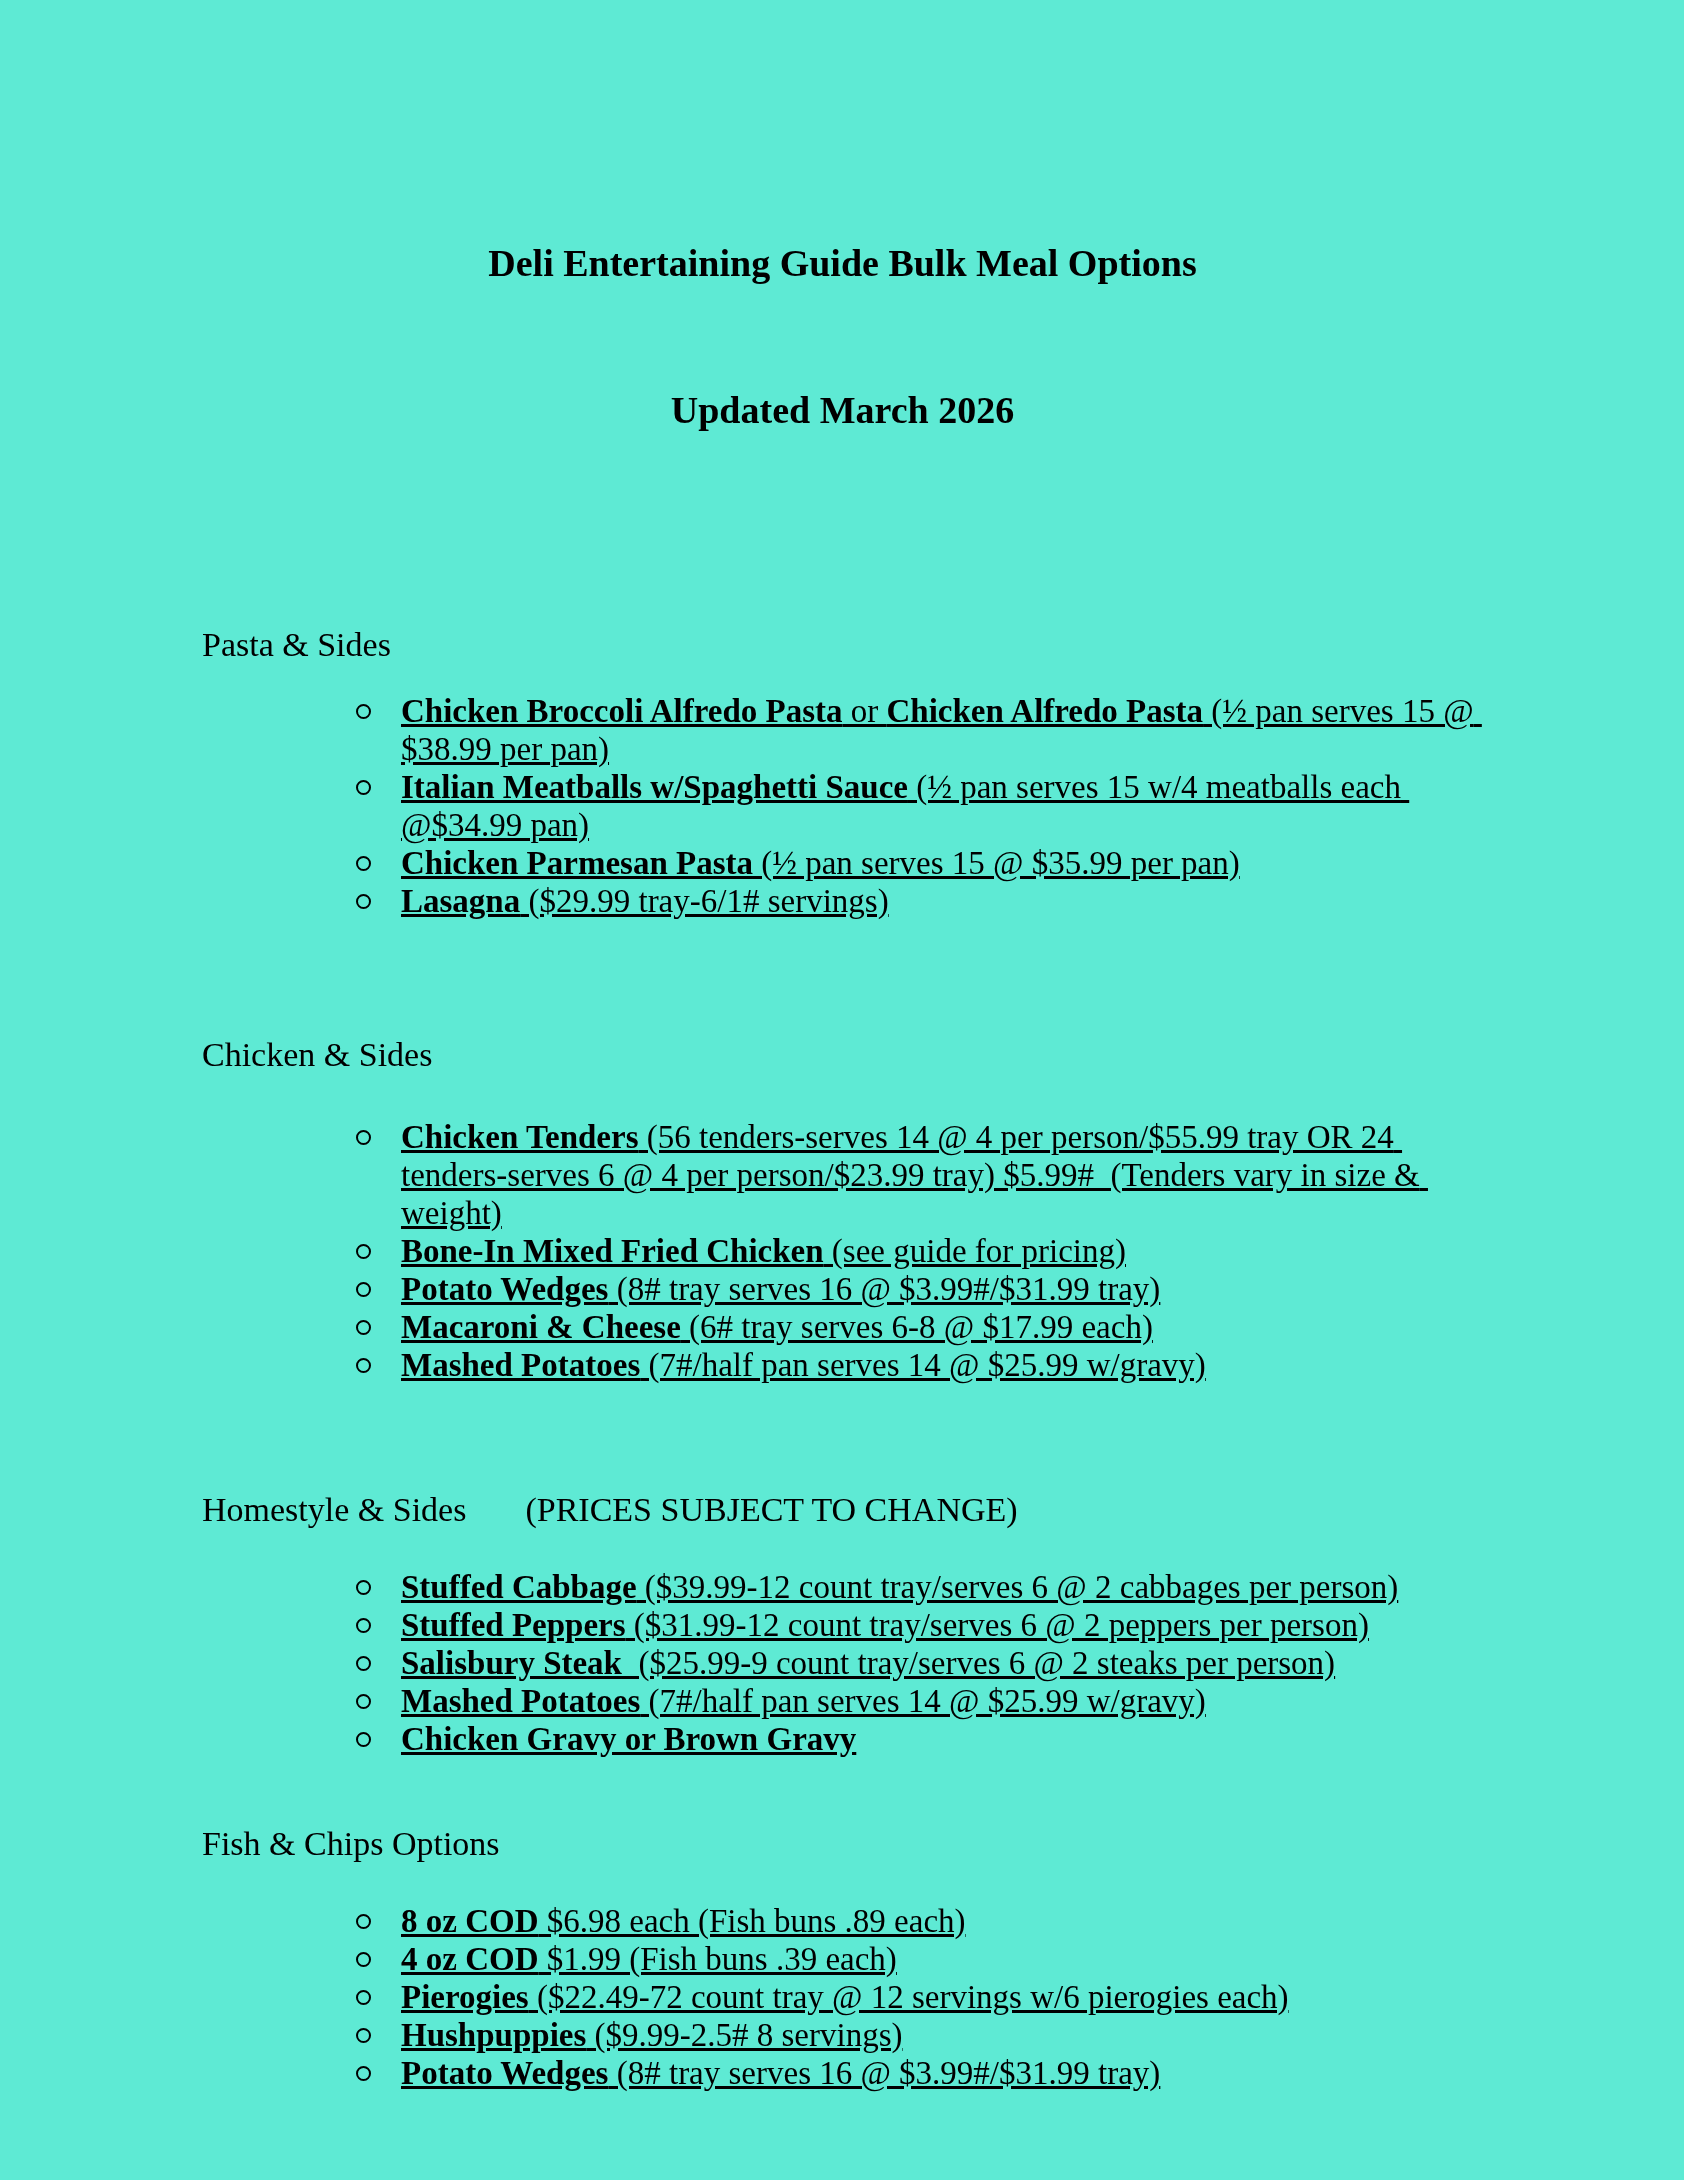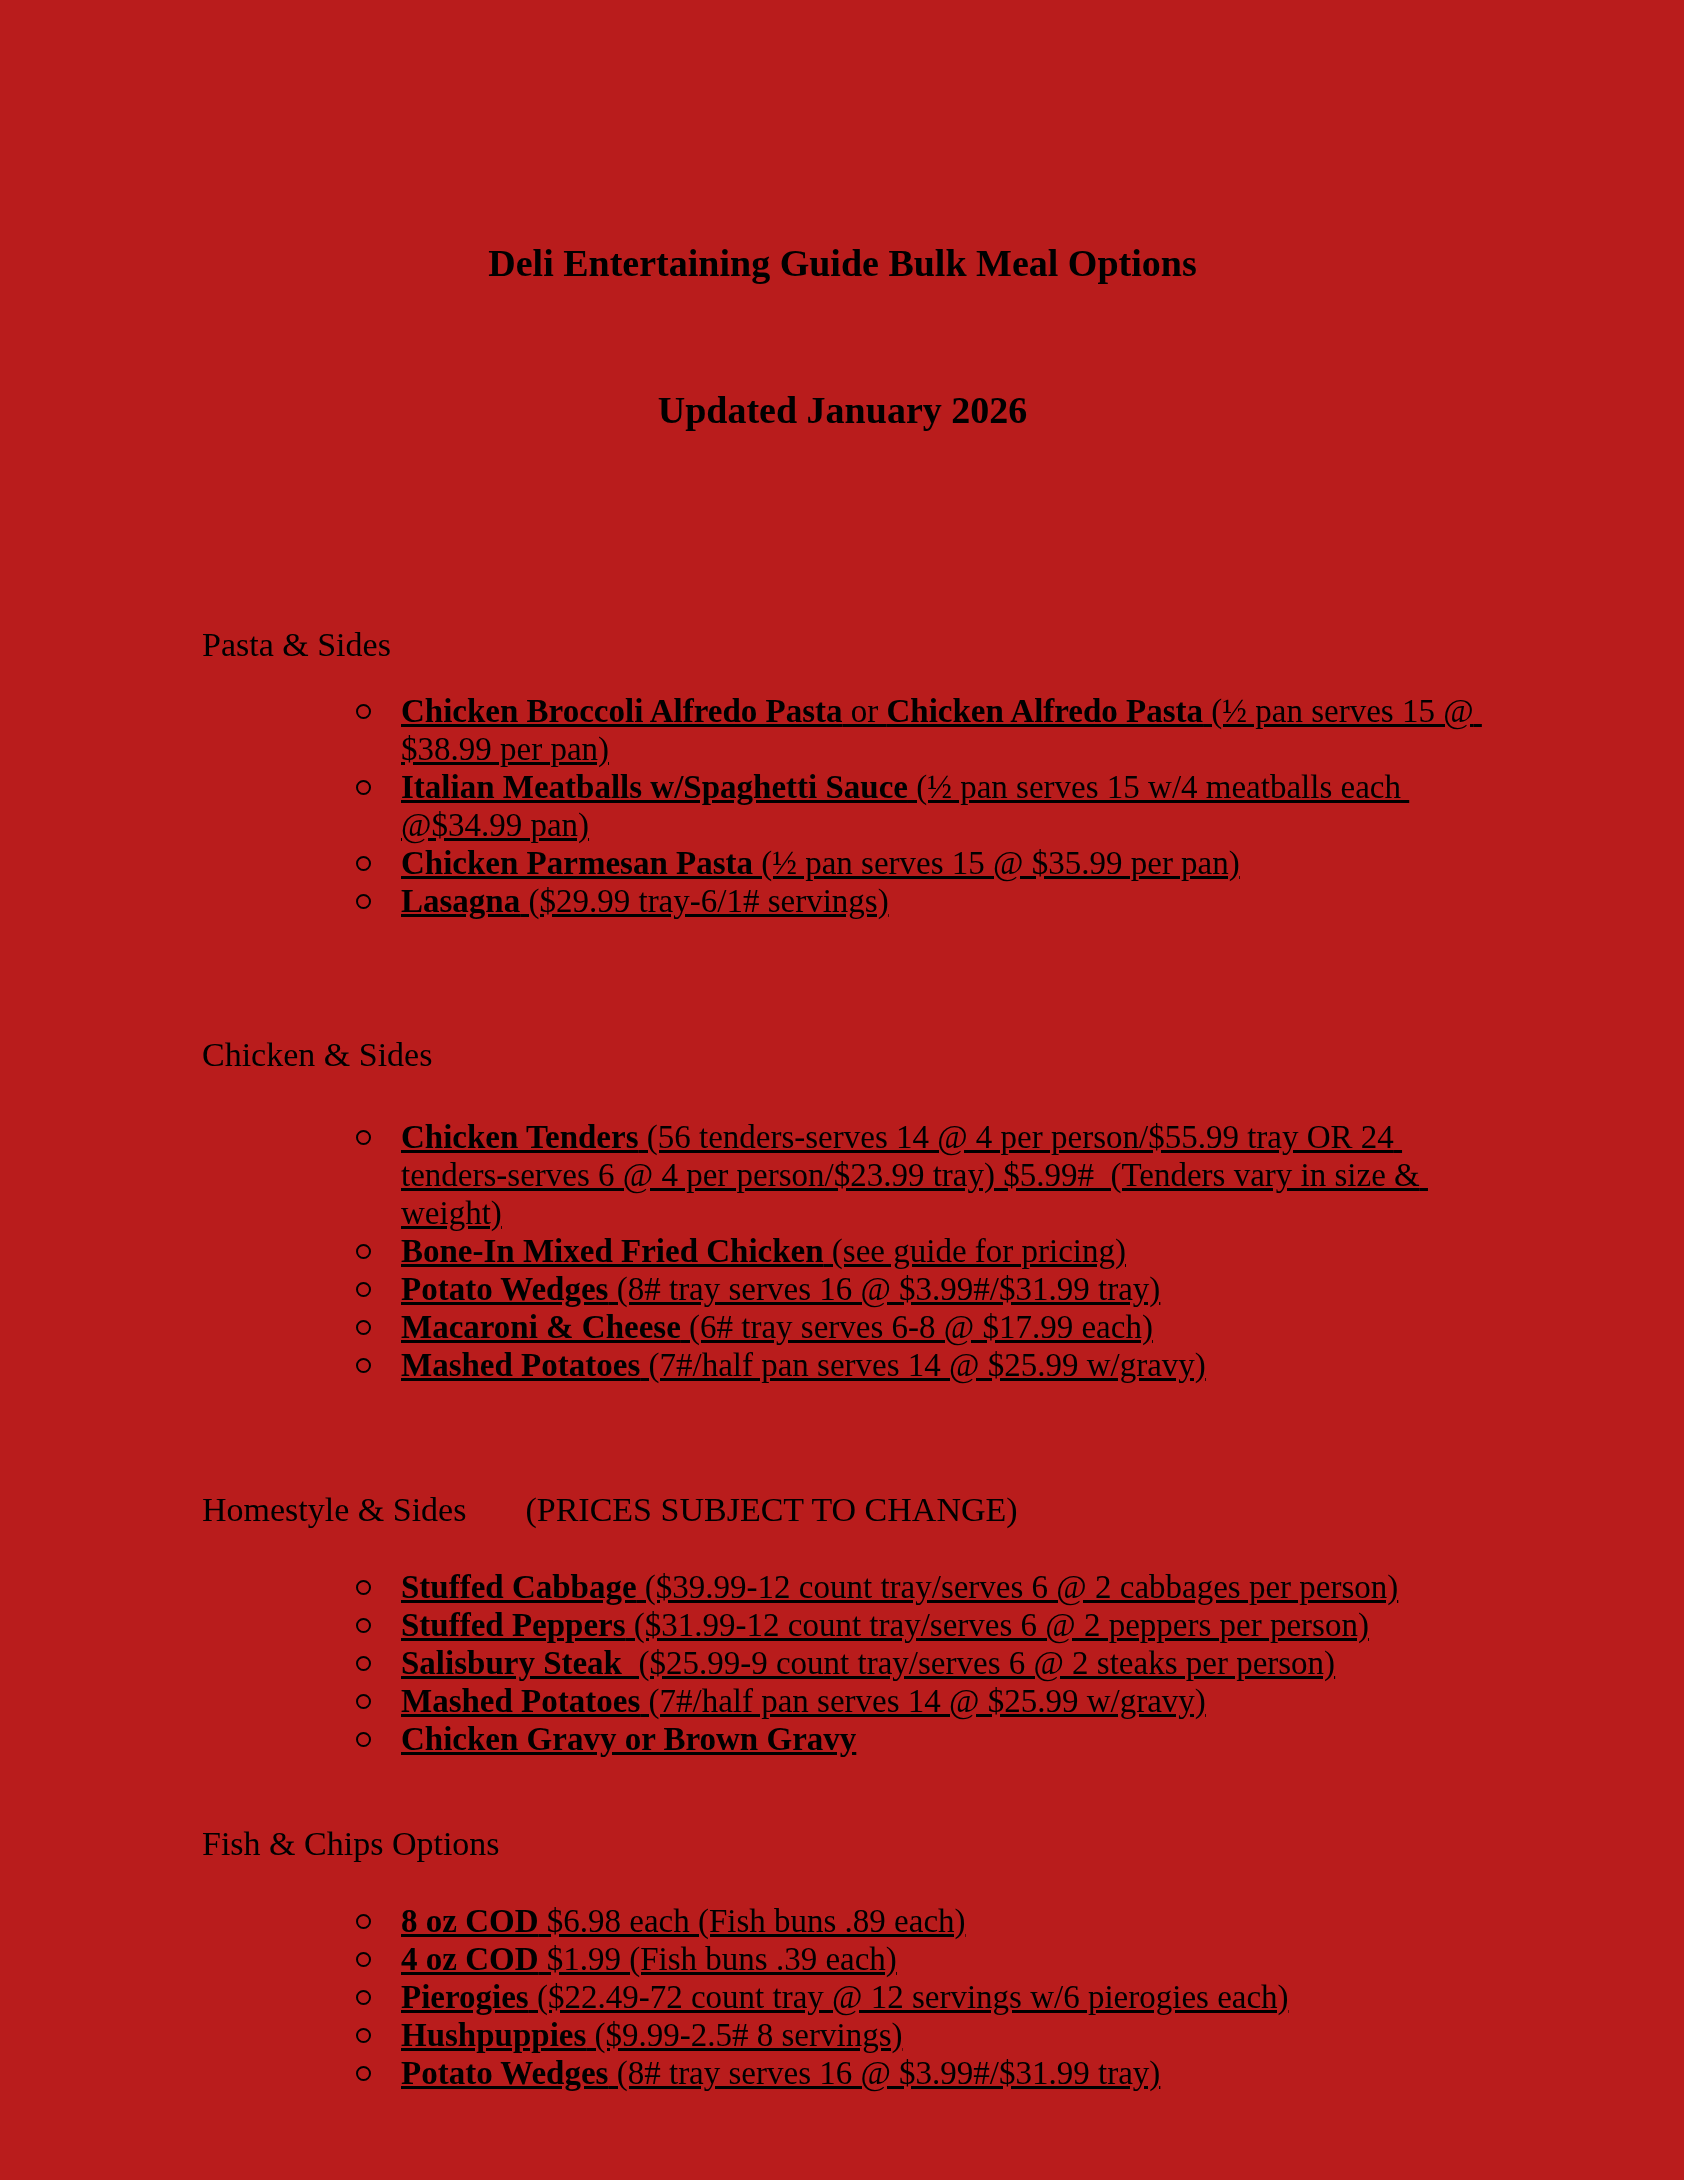--- a/index.html
+++ b/index.html
@@ -9,21 +9,21 @@
   }
   body {
     width: 1685px;
     height: 2181px;
     font-family: "Liberation Serif", serif;
     color: #000000;
   }
   .page {
     width: 1685px;
     height: 2181px;
-    background: #b91c1c;
+    background: #5eead4;
     box-sizing: border-box;
     padding-top: 141px;
     overflow: hidden;
   }
   .title-block {
     text-align: center;
     font-weight: bold;
     font-size: 38px;
     line-height: 49px;
     white-space: pre-wrap;
@@ -77,21 +77,21 @@
   }
   .bold { font-weight: bold; }
   .reg  { font-weight: normal; }
 </style>
 </head>
 <body>
 
 <div class="page">
   <div class="title-block">
     <div>Deli Entertaining Guide Bulk Meal Options</div>
-    <div>Updated January 2026</div>
+    <div>Updated March 2026</div>
   </div>
   <main id="sections">
       <section class="section">
         <h2><span>Pasta &amp; Sides</span></h2>
         <ul>
           <li><span class="bold">Chicken Broccoli Alfredo Pasta</span><span class="reg"> or </span><span class="bold">Chicken Alfredo Pasta</span><span class="reg"> (½ pan serves 15 @ $38.99 per pan)</span></li>
           <li><span class="bold">Italian Meatballs w/Spaghetti Sauce</span><span class="reg"> (½ pan serves 15 w/4 meatballs each @$34.99 pan)</span></li>
           <li><span class="bold">Chicken Parmesan Pasta</span><span class="reg"> (½ pan serves 15 @ $35.99 per pan)</span></li>
           <li><span class="bold">Lasagna</span><span class="reg"> ($29.99 tray-6/1# servings)</span></li>
         </ul>

